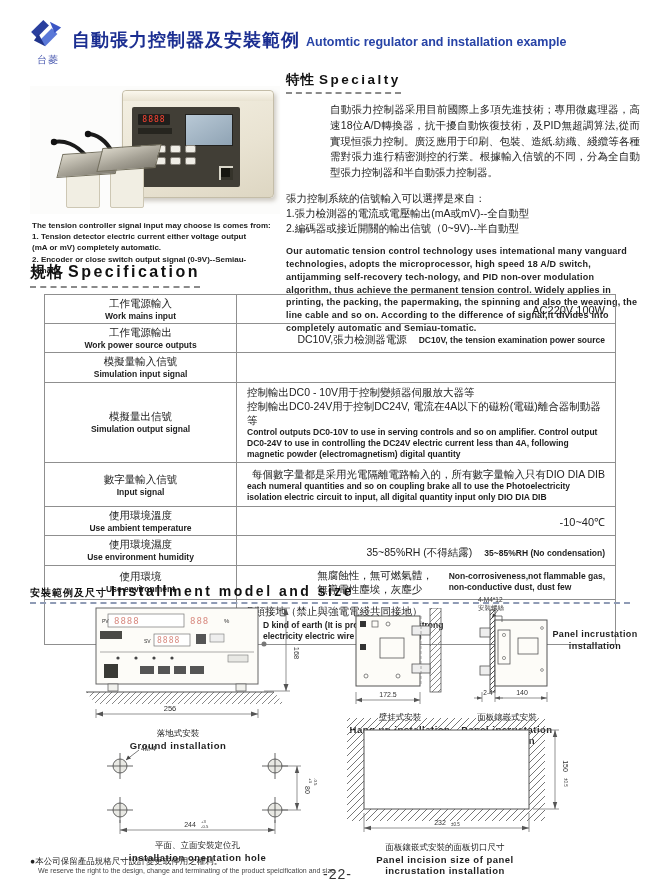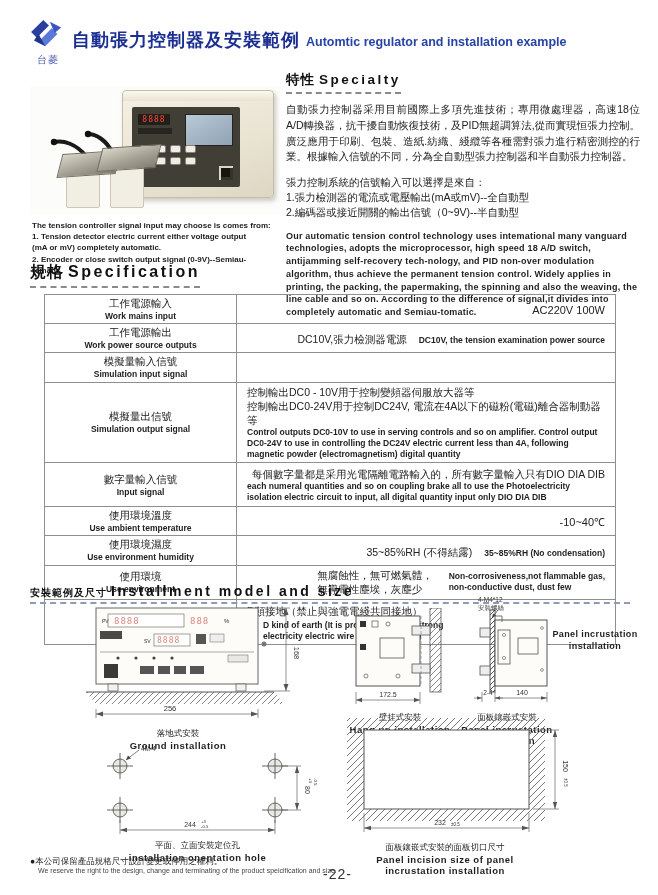--- a/index.html
+++ b/index.html
@@ -46,21 +46,21 @@
   .sec-heading .h-zh { font-size:10px; font-weight:bold; color:#111; letter-spacing:1px; }
   .sec-heading .h-en { font-size:14px; font-weight:bold; color:#111; letter-spacing:2.5px; margin-left:4px; }
   .dash-under { border-bottom:2px dashed #8a8a8a; padding-bottom:3px; display:inline-block; }
   .spec-head { left:30px; top:262px; }
   .spec-head .h-zh, .spec-head .h-en { font-size:16px; }
 
   
   .specialty { position:absolute; left:286px; top:70px; width:354px; }
   .specialty-head { margin-bottom:8px; }
   .specialty-head .h-zh, .specialty-head .h-en { font-size:13.5px; }
-  .sp-zh { font-size:10.5px; line-height:1.5; color:#222; text-align:justify; }
+  .sp-zh { font-size:10.5px; line-height:1.5; color:#222; text-align:justify;margin-left:44px; }
   .sp-gap { height:10px; }
   .sp-line { font-size:10.5px; line-height:1.45; color:#222; }
   .sp-en { margin-top:9px; font-size:9px; font-weight:bold; line-height:1.42; color:#1f1f1f; letter-spacing:.2px; }
 
   
   .spec-table { position:absolute; left:44px; top:294px; width:572px; border:1px solid #8f8f8f; }
   .trow { display:flex; border-bottom:1px solid #8f8f8f; }
   .trow:last-child { border-bottom:none; }
   .tlabel { width:192px; border-right:1px solid #8f8f8f; display:flex; flex-direction:column;
     justify-content:center; align-items:center; text-align:center; padding:2px 4px; }

